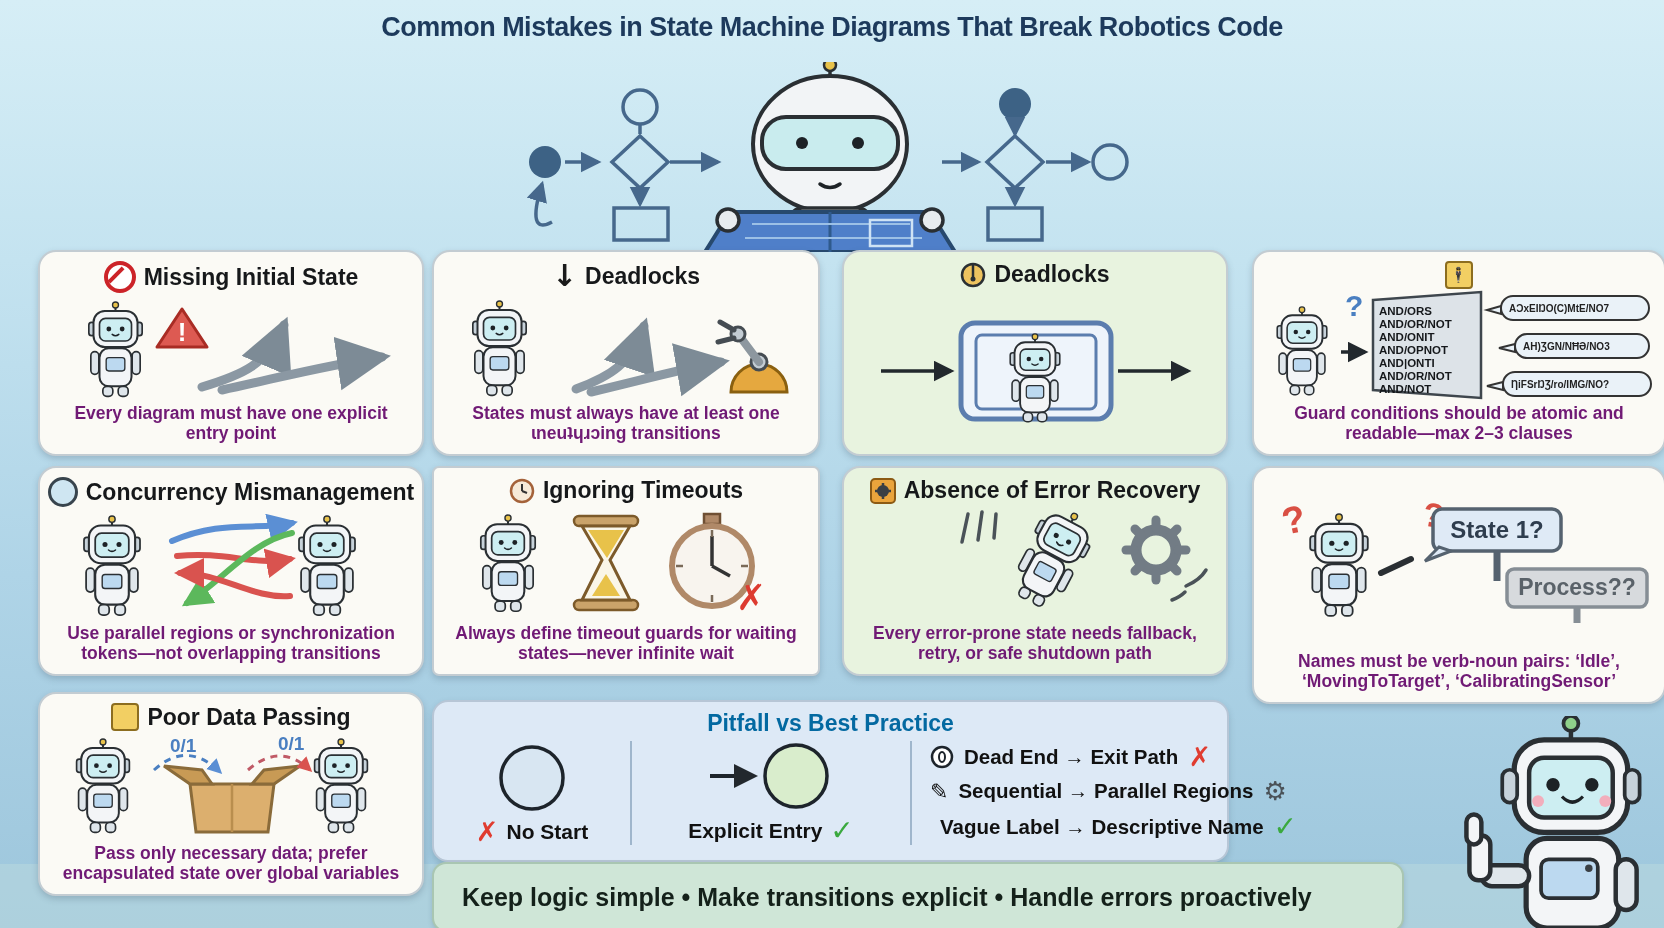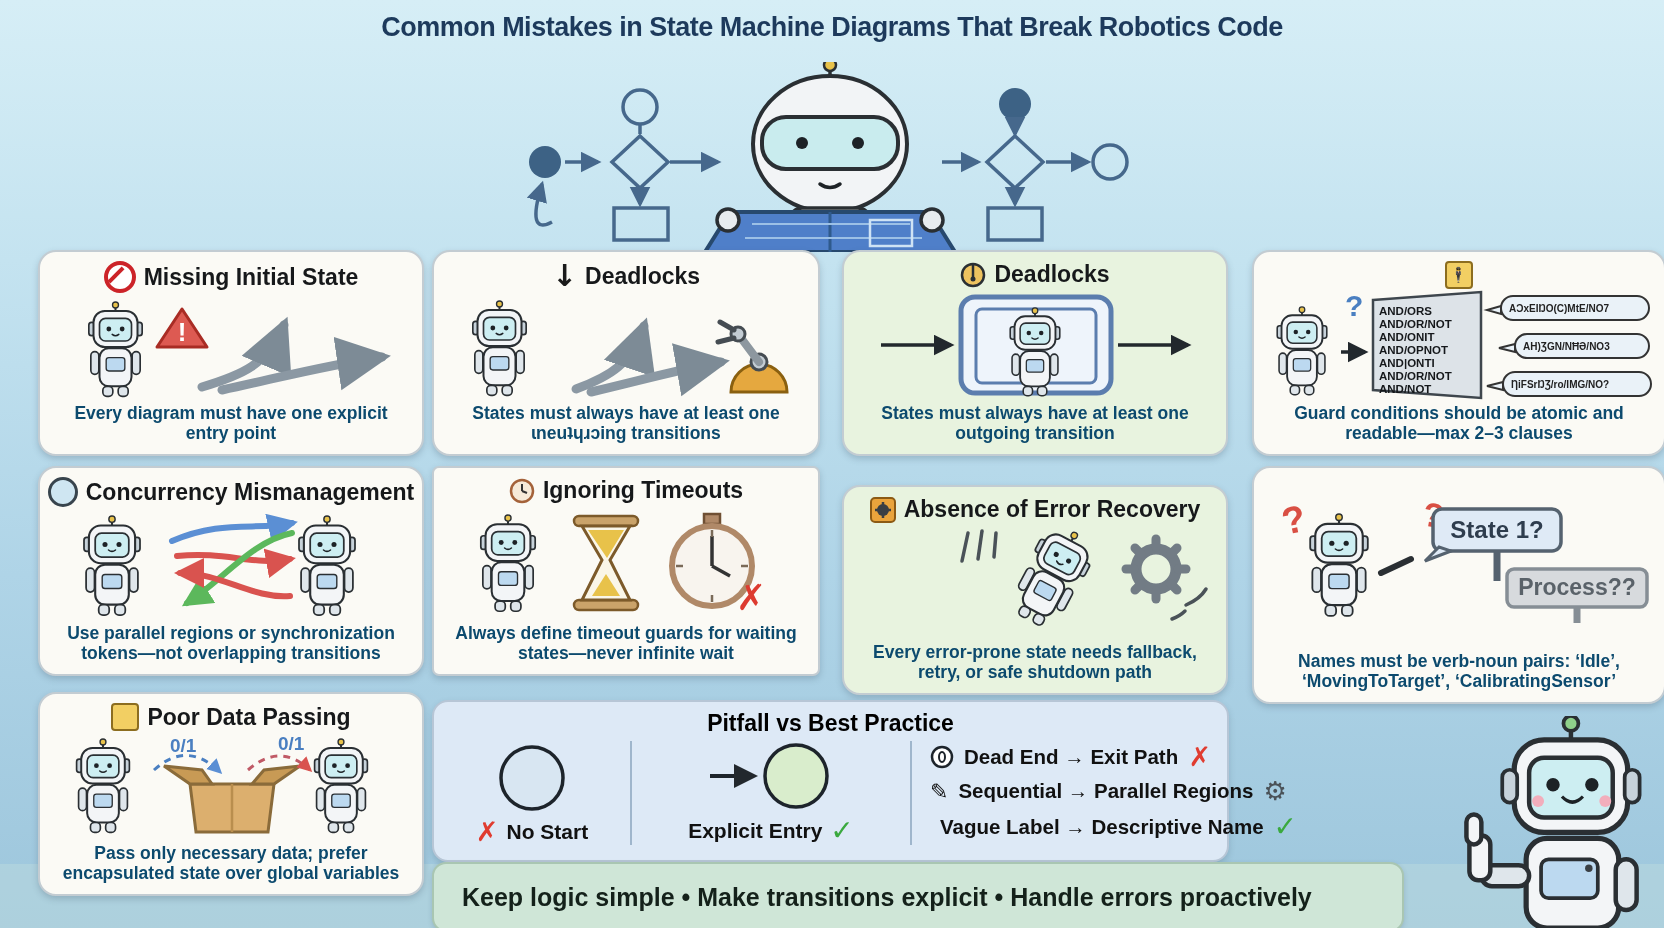--- a/index.html
+++ b/index.html
@@ -14,36 +14,36 @@
     font-size:27px;font-weight:700;color:#1d3a5c;letter-spacing:-.5px;
   }
   .card{
     position:absolute;background:#fbfaf5;border:2px solid #c3ccd2;border-radius:18px;
     box-shadow:0 3px 6px rgba(60,80,100,.25);display:flex;flex-direction:column;align-items:center;
   }
   .card.green{background:#e8f3df;}
   .card-head{display:flex;align-items:center;gap:8px;margin-top:9px;font-size:23px;font-weight:700;color:#16181a;}
   .card-art{flex:1 1 auto;display:flex;align-items:center;justify-content:center;width:100%;}
   .card-body{
-    text-align:center;font-size:17.5px;font-weight:700;line-height:1.18;color:#0c4a6e;
+    text-align:center;font-size:17.5px;font-weight:700;line-height:1.18;color:#701a75;
     margin:0 14px 10px 14px;
   }
   .glyph{font-family:"DejaVu Sans",sans-serif;}
   .badge{display:inline-flex;align-items:center;justify-content:center;}
   .no-entry{width:24px;height:24px;border-radius:50%;border:4px solid #cc2328;position:relative;background:#fff;}
   .no-entry::after{content:"";position:absolute;left:-2px;top:8px;width:20px;height:4px;background:#cc2328;transform:rotate(-45deg);}
   .down-arrow{font-size:30px;font-weight:700;color:#1a1a1a;line-height:1;}
   .ysq{width:24px;height:24px;border-radius:4px;border:2px solid #8c6d1f;background:#f2cf63;display:inline-flex;align-items:center;justify-content:center;font-weight:700;color:#222;}
   .bluec{width:24px;height:24px;border-radius:50%;border:3px solid #38444d;background:#cfe6f2;}
   .lbl-lines{width:14px;height:10px;border-top:3px solid #333;border-bottom:3px solid #333;}
   .pit-panel{
     position:absolute;left:432px;top:700px;width:793px;height:158px;background:#dde9f6;
     border:2px solid #b7c6d6;border-radius:16px;box-shadow:0 3px 6px rgba(60,80,100,.22);
   }
-  .pit-title{text-align:center;font-size:23px;font-weight:700;margin-top:8px;color:#000000;}
+  .pit-title{text-align:center;font-size:23px;font-weight:700;margin-top:8px;color:#0369a1;}
   .pit-row{display:flex;align-items:stretch;height:108px;margin-top:2px;}
   .pit-col{display:flex;flex-direction:column;align-items:center;justify-content:flex-end;}
   .pit-col.c1{width:196px;}
   .pit-col.c2{width:278px;}
   .pit-col.c3{flex:1;align-items:flex-start;padding:4px 10px 0 18px;}
   .pit-div{width:2px;background:#9fb6cc;margin:2px 0;}
   .pit-label{font-size:21px;font-weight:700;display:flex;align-items:center;gap:8px;margin-top:2px;}
   .mark-x{color:#e03c30;font-weight:700;font-size:27px;}
   .mark-check{color:#3aa93f;font-weight:700;font-size:28px;}
   .mark-gear{color:#4a5258;font-weight:700;font-size:26px;}
@@ -206,21 +206,20 @@
     </div>
     <div class="card-art">
       <svg width="358" height="108" viewBox="0 0 358 108">
         <rect x="105" y="6" width="150" height="96" rx="14" fill="#eef4fb" stroke="#5b7dae" stroke-width="5"></rect>
         <rect x="120" y="18" width="120" height="74" rx="6" fill="none" stroke="#5b7dae" stroke-width="3"></rect>
         <use href="#bot" x="148" y="16" width="62" height="93"></use>
         <line x1="25" y1="54" x2="95" y2="54" stroke="#22282d" stroke-width="3.5" marker-end="url(#ah-dark)"></line>
         <line x1="262" y1="54" x2="332" y2="54" stroke="#22282d" stroke-width="3.5" marker-end="url(#ah-dark)"></line>
       </svg>
     </div>
-    <div class="card-body">States must always have at least one outgoing transition</div>
   </div>
 
   <div class="card" style="left:1252px;top:250px;width:410px;height:202px;">
     <div class="card-head" style="font-size:22px;">
       <span class="badge ysq glyph" style="font-size:15px;">🕴</span>
     </div>
     <div class="card-art">
       <svg width="392" height="112" viewBox="0 0 392 112">
         <use href="#bot" x="8" y="16" width="62" height="93"></use>
         <text x="82" y="26" font-size="30" fill="#4a7fc1">?</text>
@@ -303,21 +302,21 @@
             <line x1="230" y1="58" x2="237" y2="58"></line>
               <line x1="295" y1="58" x2="302" y2="58"></line>
           </g>
           <text x="305" y="102" font-size="36" fill="#dd3b30" text-anchor="middle" class="glyph">✗</text>
         </g>
       </svg>
     </div>
     <div class="card-body">Always define timeout guards for waiting states—never infinite wait</div>
   </div>
 
-  <div class="card green" style="left:842px;top:485px;width:382px;height:206px;">
+  <div class="card green" style="left:842px;top:466px;width:382px;height:206px;">
     <div class="card-head">
       <svg width="26" height="26" viewBox="0 0 26 26">
         <rect x="1" y="1" width="24" height="24" rx="4" fill="#eaa43c" stroke="#8c5a14" stroke-width="2"></rect>
         <circle cx="13" cy="13" r="6" fill="#3a3f44"></circle>
         <path d="M13 5 v16 M5 13 h16" stroke="#3a3f44" stroke-width="2.5"></path>
       </svg>
       <span>Absence of Error Recovery</span>
     </div>
     <div class="card-art">
       <svg width="358" height="110" viewBox="0 0 358 110">

